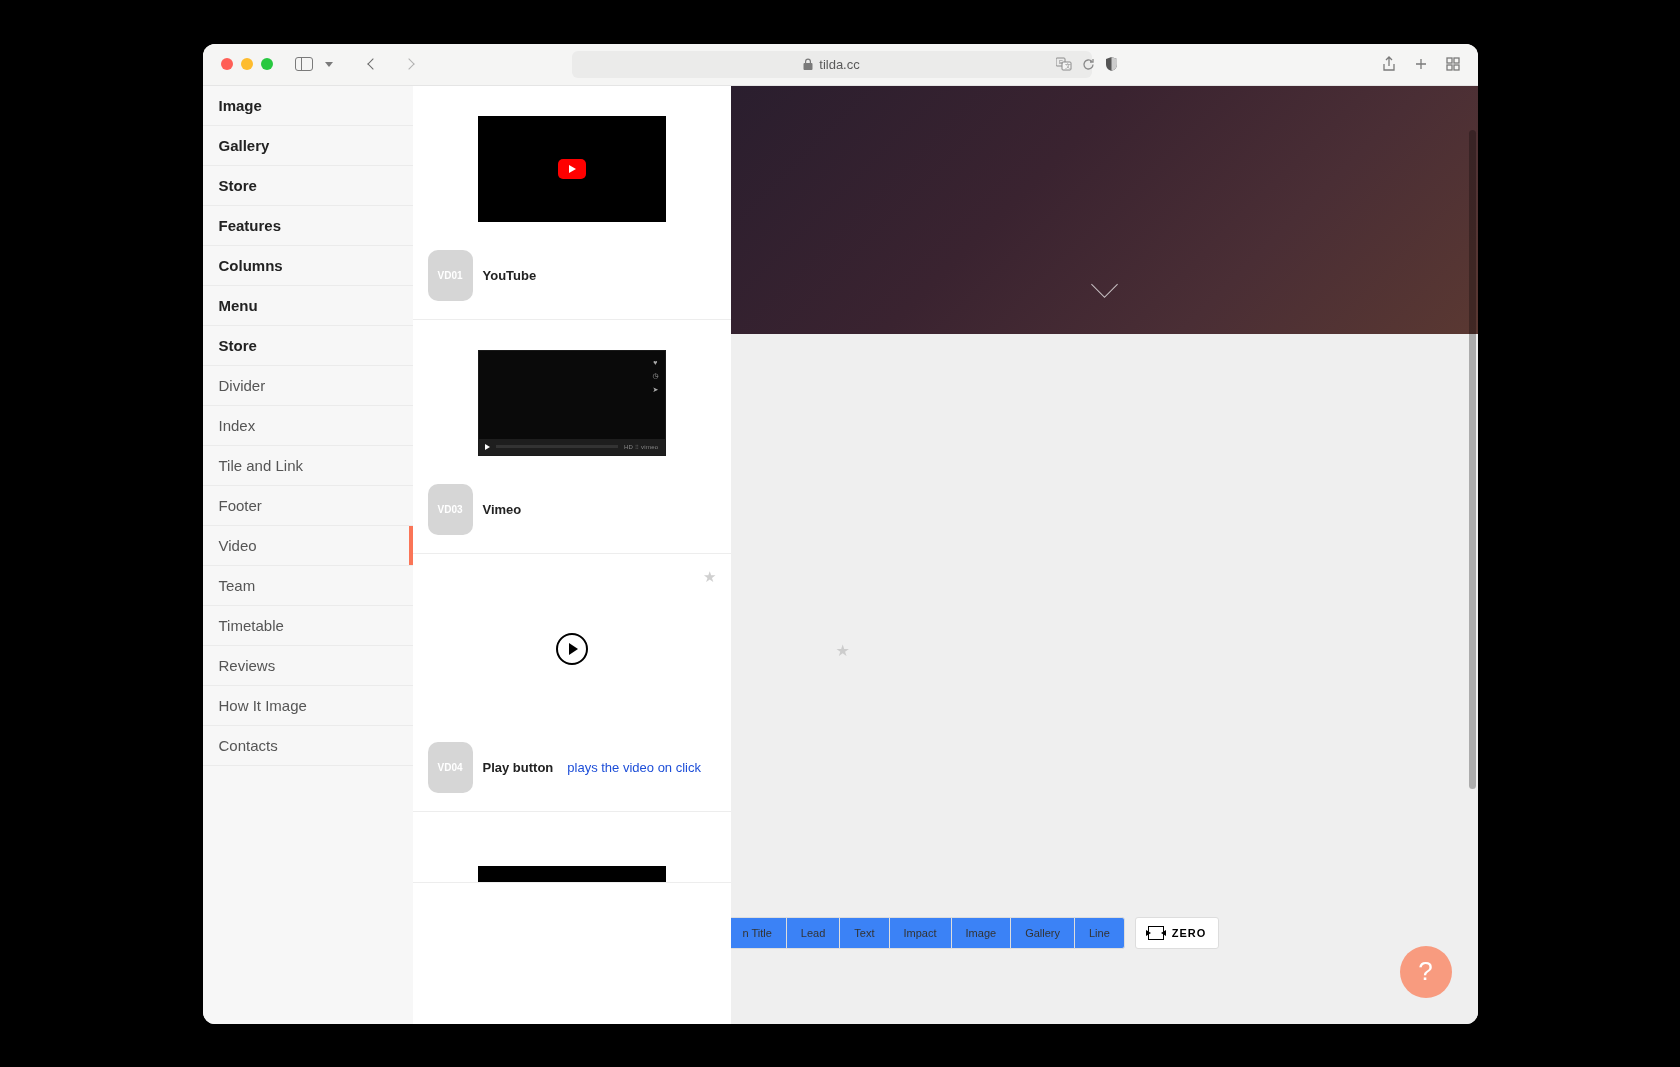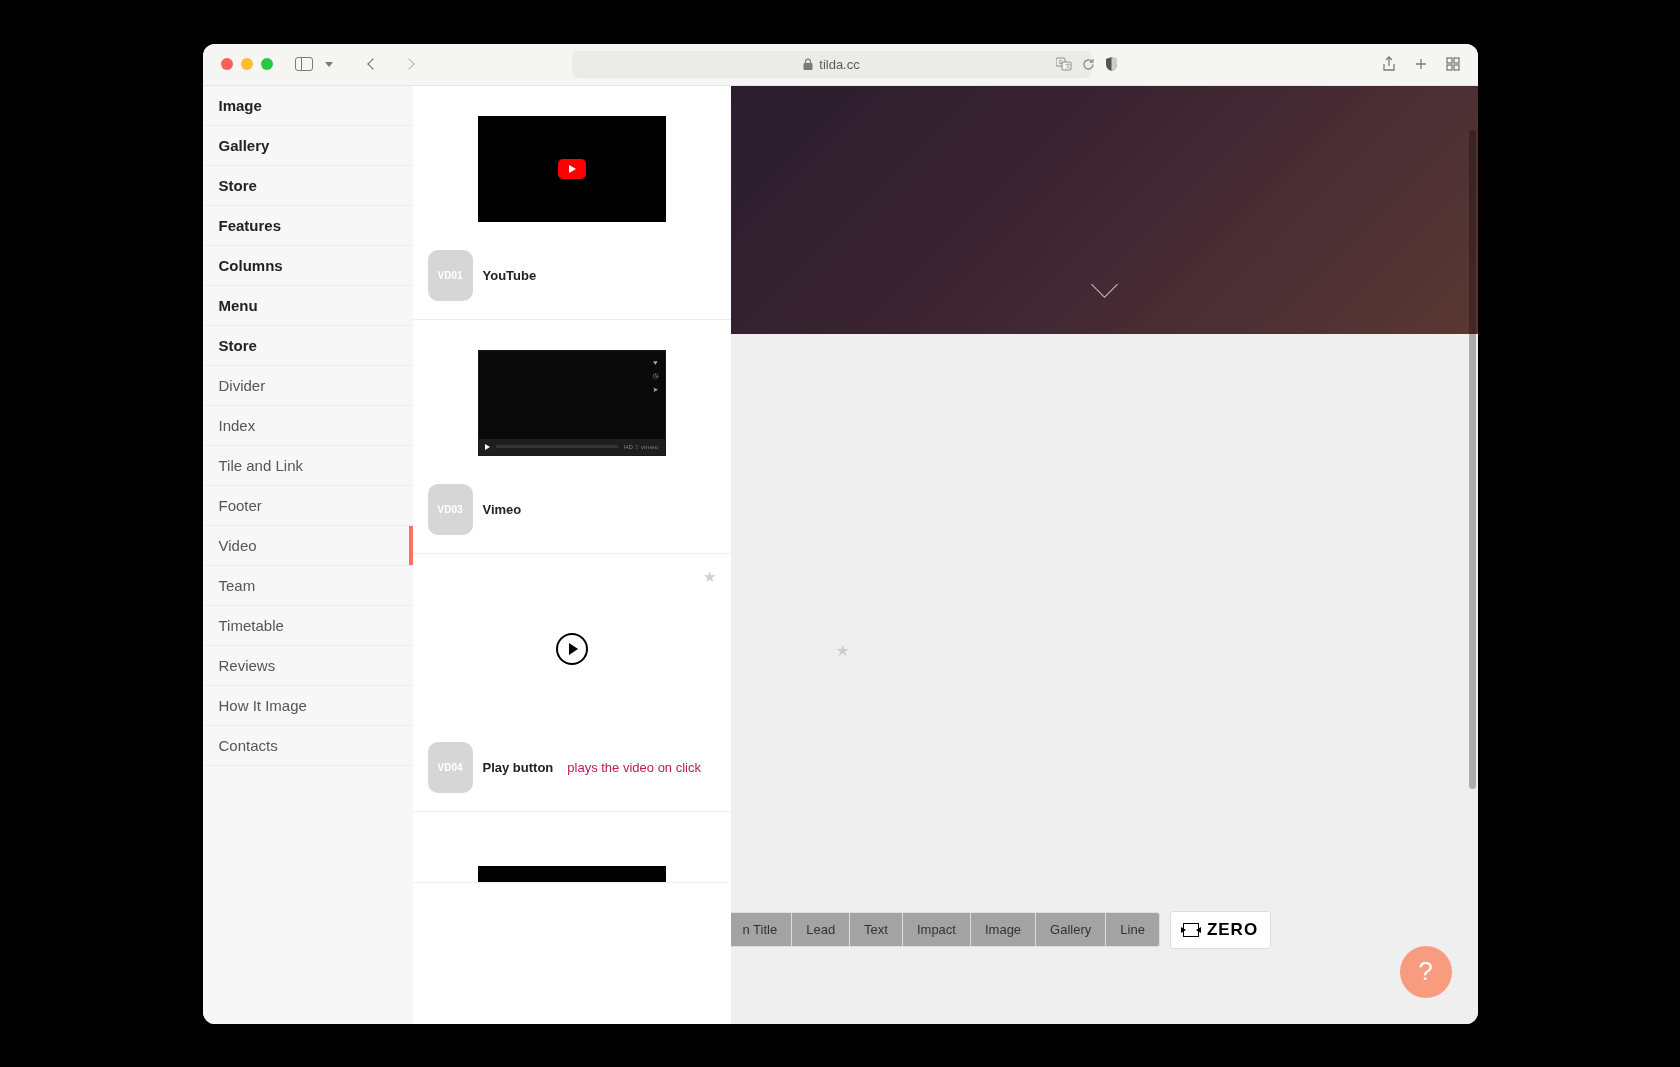--- a/index.html
+++ b/index.html
@@ -195,21 +195,21 @@
     }
     .block-code {
       background: #d6d6d6;
       color: #fff;
       font-size: 10px;
       font-weight: 700;
       padding: 20px 10px;
       border-radius: 10px;
     }
     .block-name { font-size: 13px; font-weight: 600; color: #222; }
-    .block-desc { font-size: 13px; color: #be185d; margin-left: 4px; font-weight: 400; text-align: center; }
+    .block-desc { font-size: 13px; color: #1d4ed8; margin-left: 4px; font-weight: 400; text-align: center; }
     .star {
       position: absolute; top: 14px; right: 14px;
       color: #d0d0d0; font-size: 15px;
     }
     .bottom-prev {
       width: 188px; height: 16px;
       background: #000;
       margin: 24px auto 0;
     }
     .canvas-area {
@@ -247,36 +247,36 @@
       position: absolute;
       bottom: 75px;
       left: -2px;
       display: flex;
       gap: 10px;
       align-items: center;
     }
     .qb-group { display: flex; }
     .qb-btn {
       padding: 9px 14px;
-      font-size: 13px;
+      font-size: 11px;
       color: #333;
-      background: #a3a3a3;
+      background: #3b82f6;
       border: 1px solid #ddd;
       margin-left: -1px;
       cursor: pointer;
     }
     .qb-btn:first-child { border-top-left-radius: 3px; border-bottom-left-radius: 3px; }
     .qb-btn:last-child { border-top-right-radius: 3px; border-bottom-right-radius: 3px; }
     .qb-zero {
       display: flex; align-items: center; gap: 8px;
       padding: 8px 12px;
       background: #fff;
       border: 1px solid #ddd;
       border-radius: 3px;
-      font-size: 17px;
+      font-size: 11px;
       font-weight: 700;
       letter-spacing: 1px;
     }
     .zero-icon {
       width: 16px; height: 14px;
       border: 1.5px solid #000;
       position: relative;
     }
     .zero-icon::before {
       content: ''; position: absolute;

